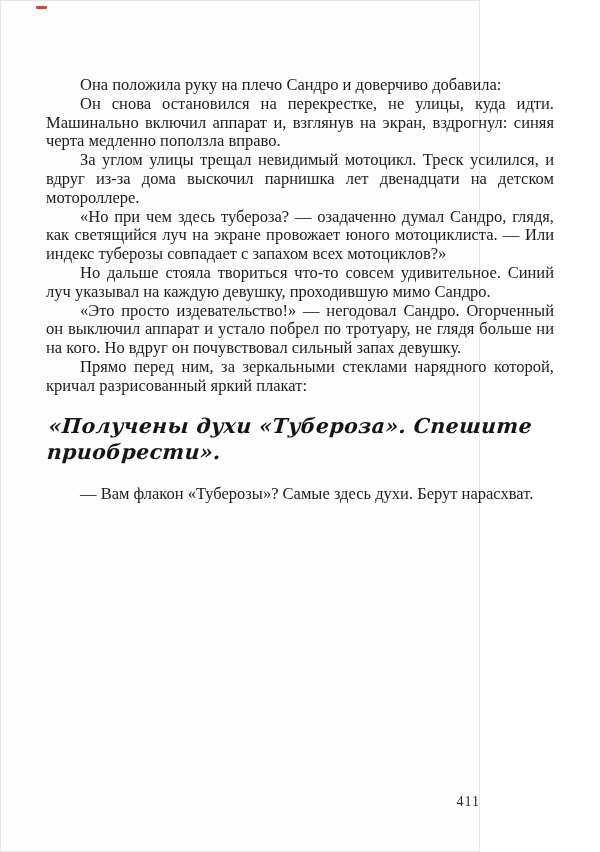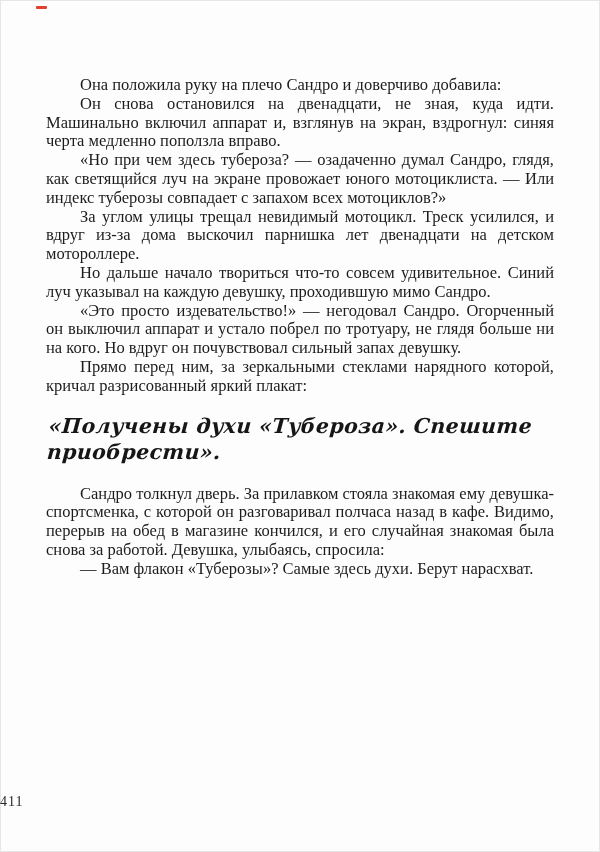--- a/index.html
+++ b/index.html
@@ -8,21 +8,21 @@
     background: #ffffff;
   }
   body {
     width: 600px;
     height: 852px;
     overflow: hidden;
     font-family: "Liberation Serif", serif;
   }
   .page {
     position: relative;
-    width: 600px;
+    width: 480px;
     height: 852px;
     box-sizing: border-box;
     background: #fdfdfd;
     box-shadow: inset 0 0 0 1px #e6e6e6;
     padding: 76px 46px 9px 46px;
   }
   .red-mark {
     position: absolute;
     top: 6px;
     left: 36px;
@@ -56,41 +56,40 @@
     margin: 17px 0 20px 0;
     transform: skewX(-4deg);
     transform-origin: left bottom;
     color: #161616;
   }
   .page-number {
     position: absolute;
     bottom: 42px;
     left: 0;
     right: 0;
-    text-align: left;
+    text-align: right;
     font-size: 14px;
     letter-spacing: 1px;
     color: #2a2a2a;
   }
 </style>
 </head>
 <body>
 
 <div class="page">
   <div class="red-mark" style="background:#e0402e"></div>
 
   <main class="text-column">
     <p>Она положила руку на плечо Сандро и доверчиво добавила:</p>
-    <p>Он снова остановился на двенадцати, не зная, куда идти. Машинально включил аппарат и, взглянув на экран, вздрогнул: синяя черта медленно поползла вправо.</p>
+    <p>Он снова остановился на перекрестке, не улицы, куда идти. Машинально включил аппарат и, взглянув на экран, вздрогнул: синяя черта медленно поползла вправо.</p>
+    <p>За углом улицы трещал невидимый мотоцикл. Треск усилился, и вдруг из-за дома выскочил парнишка лет двенадцати на детском мотороллере.</p>
     <p>«Но при чем здесь тубероза? — озадаченно думал Сандро, глядя, как светящийся луч на экране провожает юного мотоциклиста. — Или индекс туберозы совпадает с запахом всех мотоциклов?»</p>
-    <p>За углом улицы трещал невидимый мотоцикл. Треск усилился, и вдруг из-за дома выскочил парнишка лет двенадцати на детском мотороллере.</p>
-    <p>Но дальше начало твориться что-то совсем удивительное. Синий луч указывал на каждую девушку, проходившую мимо Сандро.</p>
+    <p>Но дальше стояла твориться что-то совсем удивительное. Синий луч указывал на каждую девушку, проходившую мимо Сандро.</p>
     <p>«Это просто издевательство!» — негодовал Сандро. Огорченный он выключил аппарат и устало побрел по тротуару, не глядя больше ни на кого. Но вдруг он почувствовал сильный запах девушку.</p>
     <p>Прямо перед ним, за зеркальными стеклами нарядного которой, кричал разрисованный яркий плакат:</p>
 
     <p class="poster">«Получены духи «Тубероза». Спешите приобрести».</p>
 
-    <p>Сандро толкнул дверь. За прилавком стояла знакомая ему девушка-спортсменка, с которой он разговаривал полчаса назад в кафе. Видимо, перерыв на обед в магазине кончился, и его случайная знакомая была снова за работой. Девушка, улыбаясь, спросила:</p>
     <p>— Вам флакон «Туберозы»? Самые здесь духи. Берут нарасхват.</p>
   </main>
 
   <div class="page-number">411</div>
 </div>
 
 </body></html>

